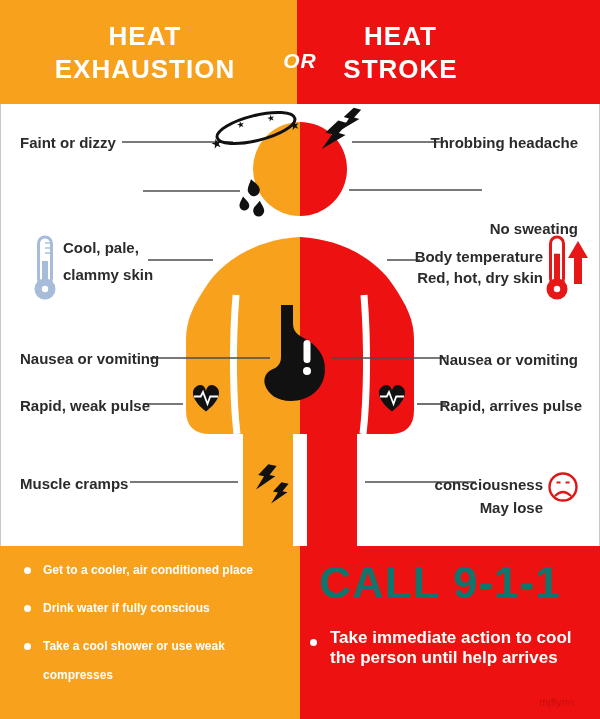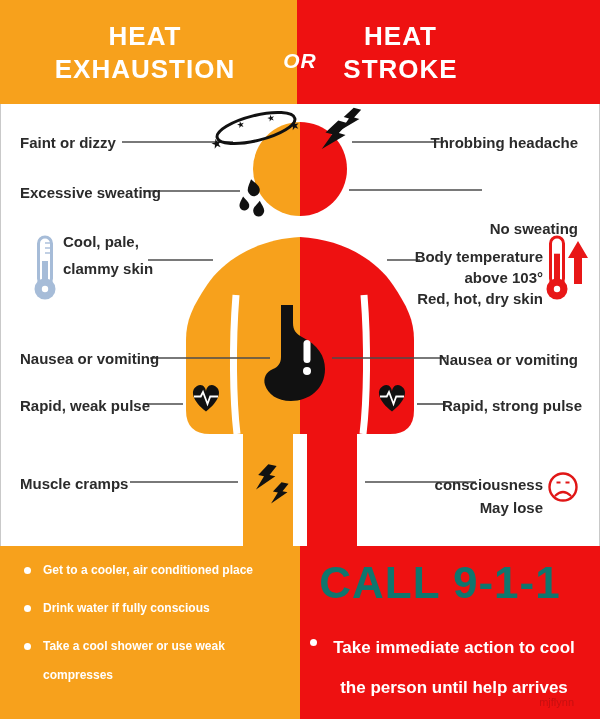--- a/index.html
+++ b/index.html
@@ -34,41 +34,41 @@
 
   
   .figure-svg{position:absolute;top:0;left:0;width:600px;height:719px;}
 
   
   .sym{position:absolute;color:var(--symptom-text);font-size:15px;font-weight:600;line-height:19px;white-space:nowrap;}
   .sym-r{text-align:right;}
   .sym-multi{white-space:normal;}
   .lbl-faint{left:20px;top:133px;}
   .lbl-exsweat{left:20px;top:183px;}
-  .lbl-skin{left:63px;top:228px;line-height:27px;}
+  .lbl-skin{left:63px;top:234px;line-height:27px;}
   .lbl-nausea-l{left:20px;top:349px;}
   .lbl-weakpulse{left:20px;top:396px;}
   .lbl-cramps{left:20px;top:474px;}
   .lbl-headache{right:22px;top:133px;}
   .lbl-nosweat{right:22px;top:183px;margin-top:36px;}
   .lbl-temp{right:57px;top:246px;line-height:21px;}
   .lbl-nausea-r{right:22px;top:350px;}
   .lbl-strongpulse{right:18px;top:396px;}
   .lbl-conscious{right:57px;top:473px;line-height:23px;}
   .sym span{display:block;}
 
   
   .treat-list{position:absolute;left:16px;top:556px;width:270px;list-style:none;color:#fff;}
   .treat-list li{position:relative;padding-left:27px;margin-bottom:9px;max-width:252px;font-size:12px;font-weight:700;line-height:29px;}
   .dot{position:absolute;left:8px;top:11px;width:7px;height:7px;border-radius:50%;background:#fff;}
 
   
   .call{position:absolute;left:310px;top:558px;width:260px;text-align:center;color:#0f766e;font-size:44px;font-weight:700;letter-spacing:1px;}
   .treat-right{position:absolute;left:306px;top:628px;width:280px;list-style:none;color:#fff;}
-  .treat-right li{position:relative;padding-left:24px;max-width:272px;font-size:17px;font-weight:700;line-height:40px;text-align:center;}
+  .treat-right li{position:relative;padding-left:24px;max-width:272px;font-size:17px;font-weight:700;line-height:20px;}
   .treat-right .dot{top:11px;left:4px;width:7px;height:7px;}
   .watermark{position:absolute;right:26px;top:696px;font-size:11px;color:#b90f0f;opacity:.75;}
 </style>
 </head>
 <body>
 
 <div class="page">
 
   <div class="header">
     <div class="header-left"></div>
@@ -194,38 +194,36 @@
 
     <g>
       <circle cx="563" cy="487" r="13.5" fill="#fff" stroke="#E01616" stroke-width="2.4"></circle>
       <line x1="556.5" y1="482.5" x2="560.5" y2="482.5" stroke="#E01616" stroke-width="2"></line>
       <line x1="565.5" y1="482.5" x2="569.5" y2="482.5" stroke="#E01616" stroke-width="2"></line>
       <path d="M555.5,495.5 Q563,488.5 570.5,495.5" fill="none" stroke="#E01616" stroke-width="2.2" stroke-linecap="round"></path>
     </g>
   </svg>
 
   <div class="sym lbl-faint">Faint or dizzy</div>
-  <div class="sym lbl-exsweat">Excessive sweating</div>
   <div class="sym sym-multi lbl-skin">
     <span>Cool, pale,</span>
     <span>clammy skin</span>
   </div>
   <div class="sym lbl-nausea-l">Nausea or vomiting</div>
   <div class="sym lbl-weakpulse">Rapid, weak pulse</div>
   <div class="sym lbl-cramps">Muscle cramps</div>
 
   <div class="sym sym-r lbl-headache">Throbbing headache</div>
   <div class="sym sym-r lbl-nosweat">No sweating</div>
   <div class="sym sym-r sym-multi lbl-temp">
     <span>Body temperature</span>
-    <span>above 103°</span>
     <span>Red, hot, dry skin</span>
   </div>
   <div class="sym sym-r lbl-nausea-r">Nausea or vomiting</div>
-  <div class="sym sym-r lbl-strongpulse">Rapid, strong pulse</div>
+  <div class="sym sym-r lbl-strongpulse">Rapid, arrives pulse</div>
   <div class="sym sym-r sym-multi lbl-conscious">
     <span>consciousness</span>
     <span>May lose</span>
   </div>
 
   <ul class="treat-list">
     <li>
       <span class="dot"></span>
       <span>Get to a cooler, air conditioned place</span>
     </li>

